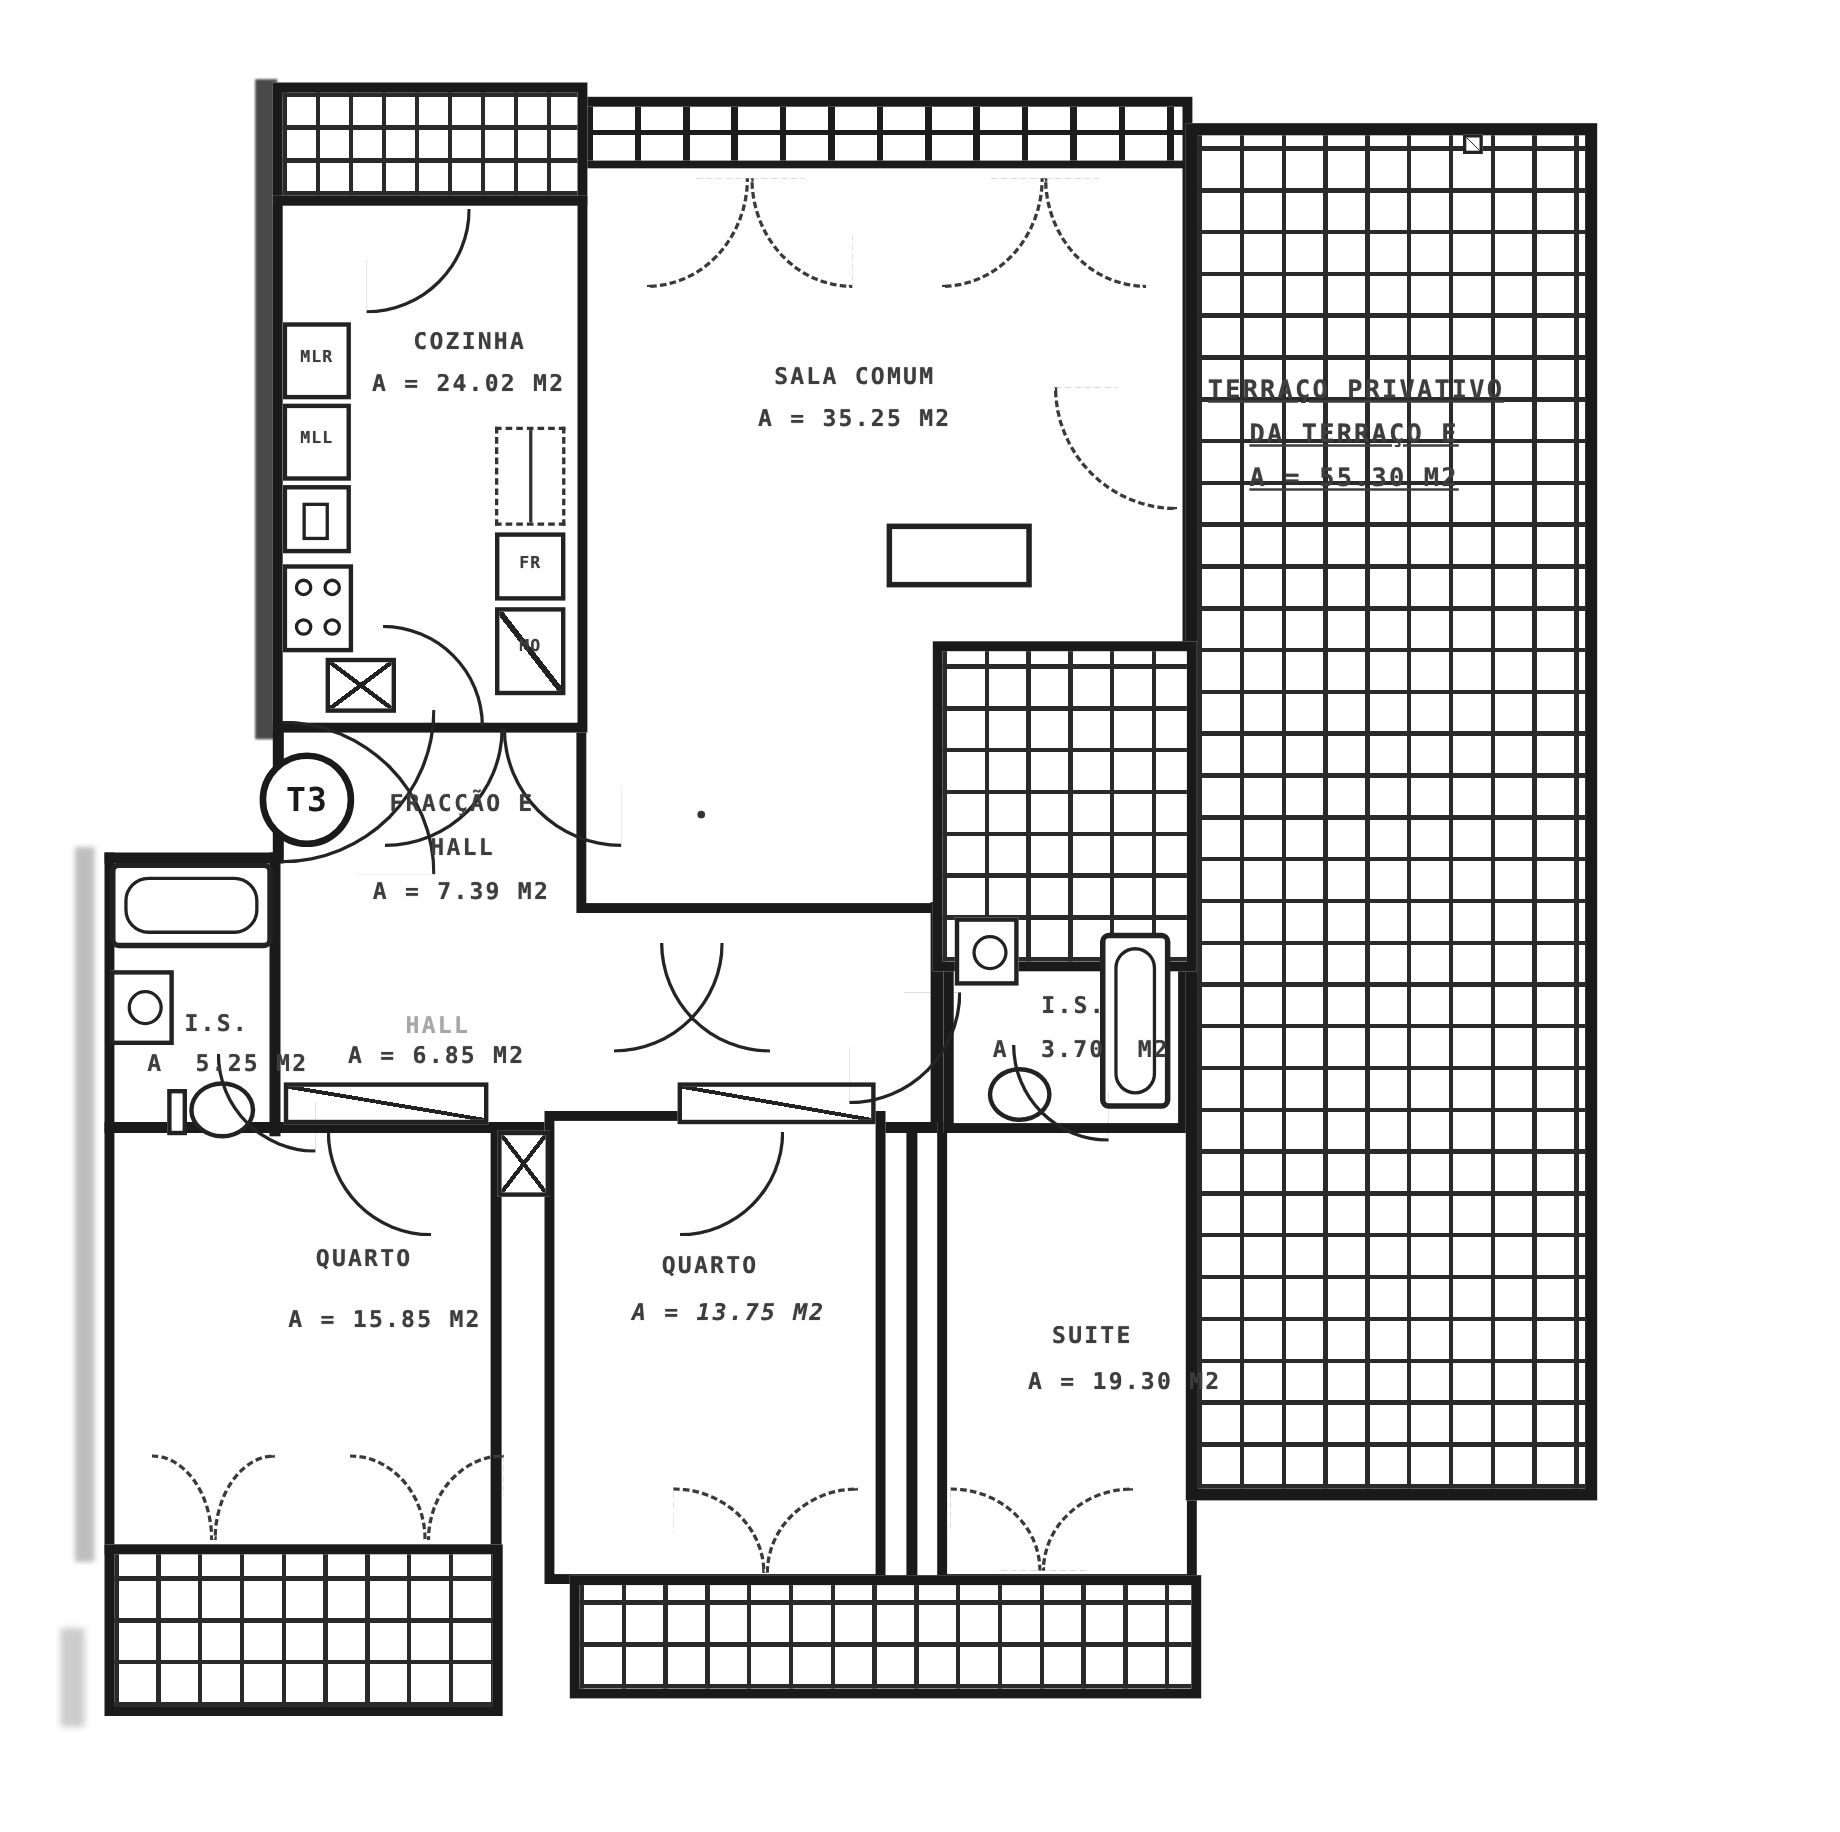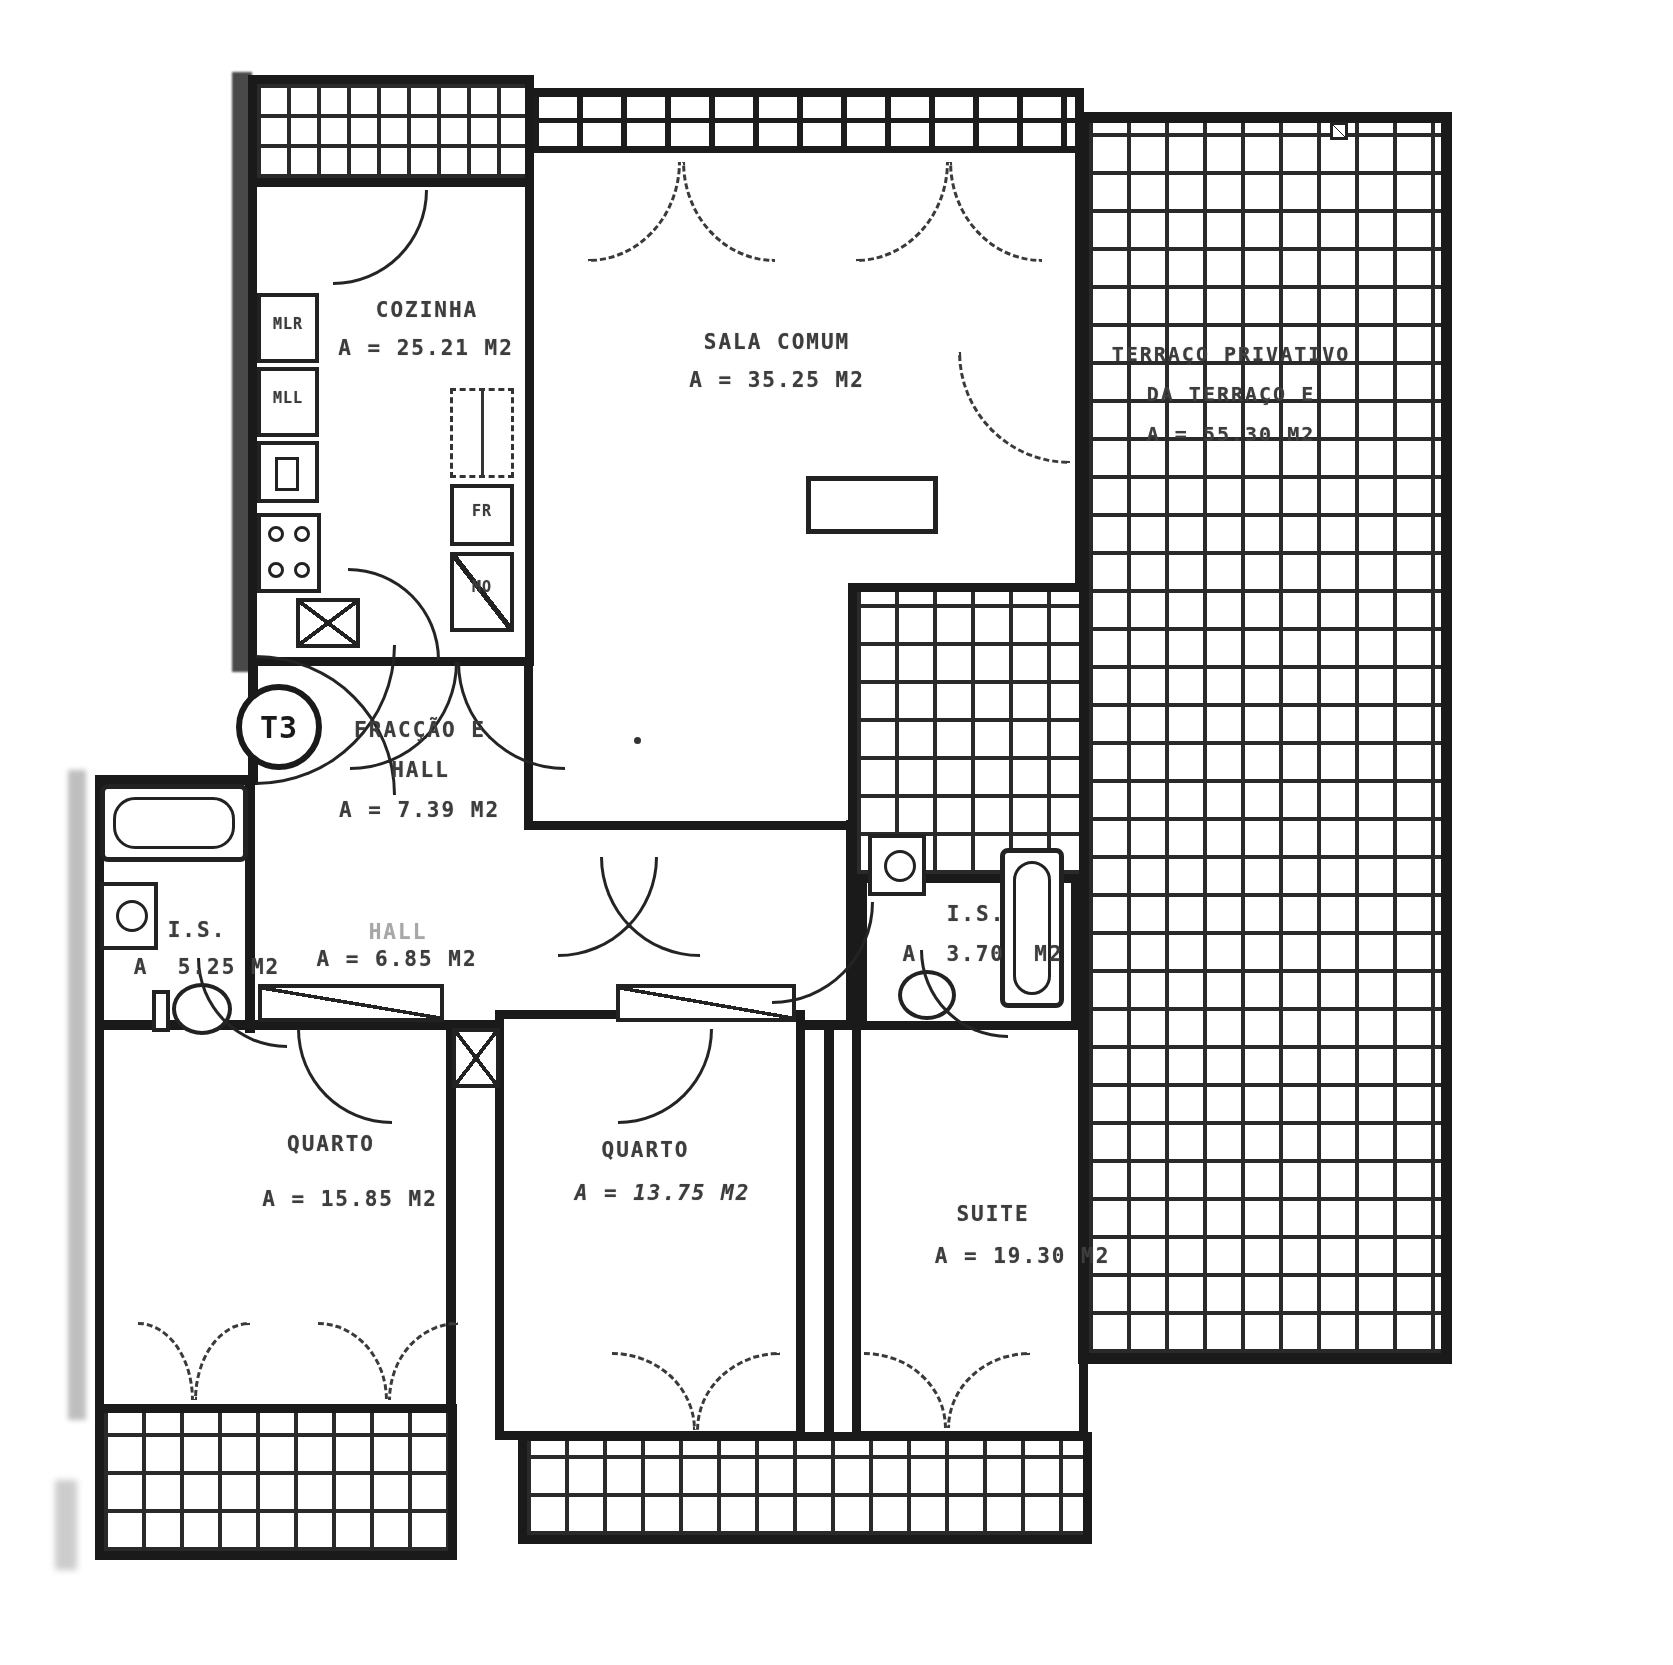--- a/index.html
+++ b/index.html
@@ -30,21 +30,21 @@
   .tub{border-radius:8px;}
   .tub .inner{position:absolute;left:8px;top:8px;right:8px;bottom:8px;
       border:3px solid #222;border-radius:22px;}
   .diag{background-image:linear-gradient(to top right,transparent 47%,#222 47%,#222 53%,transparent 53%);}
   .xmark{background-image:
       linear-gradient(to top right,transparent 47%,#222 47%,#222 53%,transparent 53%),
       linear-gradient(to bottom right,transparent 47%,#222 47%,#222 53%,transparent 53%);}
   .lbl{position:absolute;font-weight:700;font-size:21px;color:#3d3d3d;letter-spacing:2px;
       text-align:center;white-space:pre;text-shadow:0 0 1px rgba(61,61,61,.55);}
   .lbl.sm{font-size:15px;letter-spacing:1px;}
-  .lbl.ter{font-size:20px;}
+  .lbl.ter{font-size:23px;text-decoration:underline;}
   .faint{opacity:.45;}
   .badge{position:absolute;border:6px solid #1a1a1a;border-radius:50%;background:#fff;
       display:flex;align-items:center;justify-content:center;
       font-weight:700;font-size:30px;color:#1a1a1a;letter-spacing:1px;}
   .smudge{position:absolute;filter:blur(2.5px);}
   .burner{position:absolute;width:16px;height:16px;border:3px solid #222;border-radius:50%;box-sizing:border-box;}
   .dot{position:absolute;background:#333;border-radius:50%;}
 </style>
 </head>
 <body>
@@ -149,21 +149,21 @@
   <div class="arc tr dash" style="left:612px;top:1352px;width:84px;height:78px;"></div>
   <div class="arc tl dash" style="left:696px;top:1352px;width:84px;height:78px;"></div>
   <div class="arc tr dash" style="left:864px;top:1352px;width:83px;height:76px;"></div>
   <div class="arc tl dash" style="left:947px;top:1352px;width:83px;height:76px;"></div>
 
   <div class="badge" style="left:236px;top:684px;width:74px;height:74px;">
     <span>T3</span>
   </div>
 
   <div class="lbl" style="left:322px;top:298px;width:210px;">COZINHA</div>
-  <div class="lbl" style="left:296px;top:336px;width:260px;">A = 25.21 M2</div>
+  <div class="lbl" style="left:296px;top:336px;width:260px;">A = 24.02 M2</div>
 
   <div class="lbl" style="left:652px;top:330px;width:250px;">SALA COMUM</div>
   <div class="lbl" style="left:652px;top:368px;width:250px;">A = 35.25 M2</div>
 
   <div class="lbl ter" style="left:1098px;top:342px;width:266px;">TERRAÇO PRIVATIVO</div>
   <div class="lbl ter" style="left:1106px;top:382px;width:250px;">DA TERRAÇO E</div>
   <div class="lbl ter" style="left:1104px;top:422px;width:254px;">A = 55.30 M2</div>
 
   <div class="lbl" style="left:330px;top:718px;width:180px;">FRACÇÃO E</div>
   <div class="lbl" style="left:348px;top:758px;width:145px;">HALL</div>

